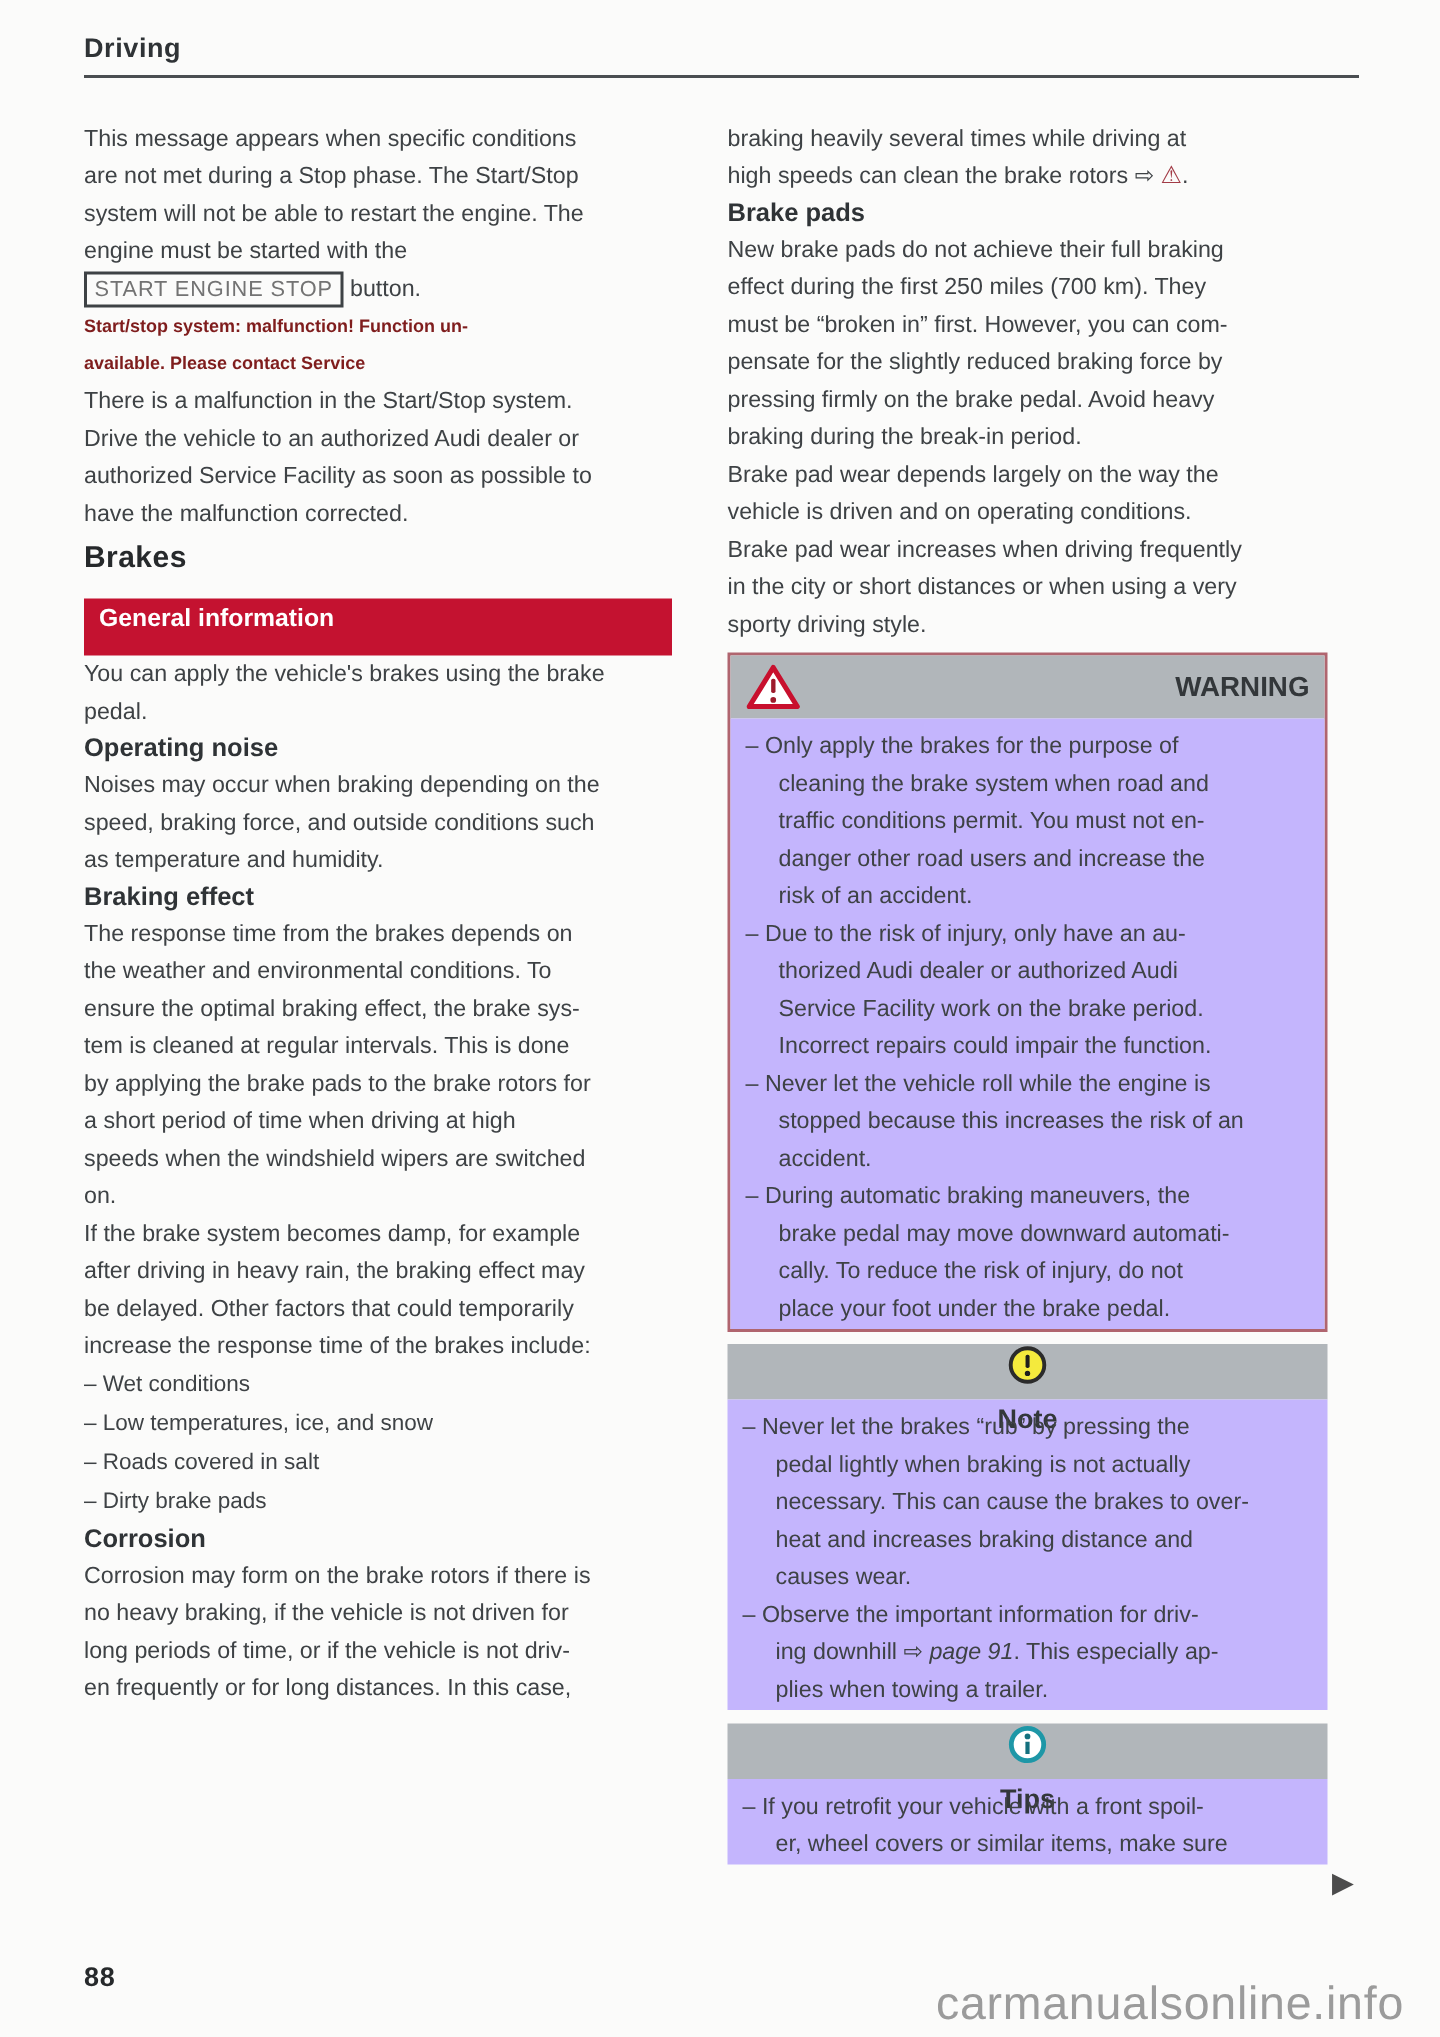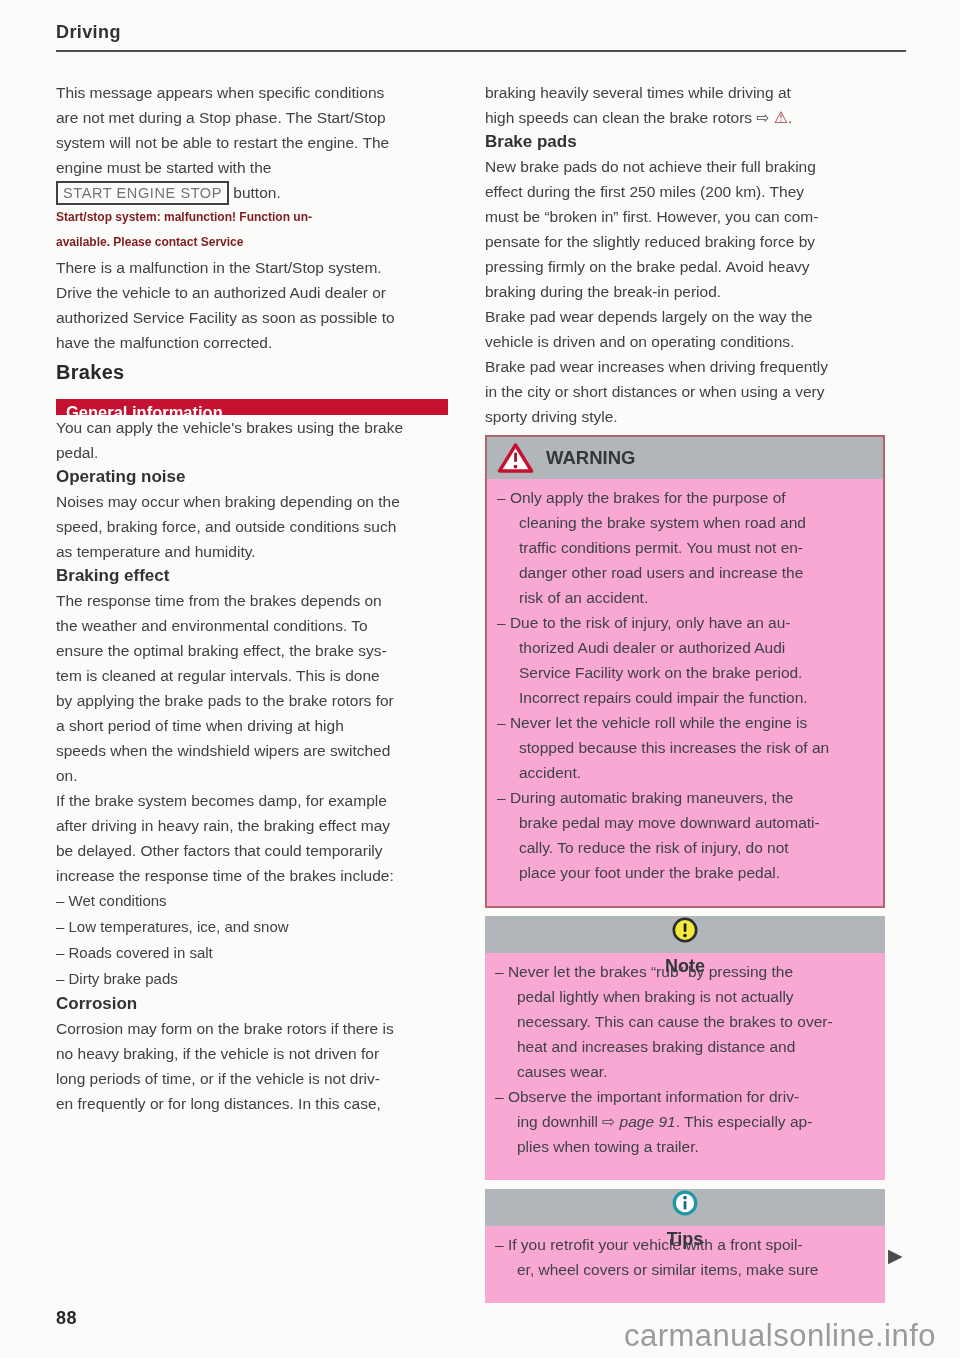--- a/index.html
+++ b/index.html
@@ -40,44 +40,44 @@
     font-size:12px; line-height:25px; font-weight:bold; color:#7f1d1d;
   }
   .subheading {
     margin:0; font-size:17px; line-height:24px; font-weight:bold; color:#2f3336;
   }
   .section-title {
     margin:0; font-size:20px; line-height:34px; font-weight:bold; color:#26292b;
     letter-spacing:.3px;
   }
   .red-banner {
-    width:382px; height:16px; line-height:27px;
+    width:382px; height:38px; line-height:27px;
     background:#c41230; color:#ffffff;
     font-size:16.5px; font-weight:bold; padding-left:10px;
   }
   .kbd-button {
     display:inline-block; border:2px solid #3e4245; padding:0 5px;
     font-size:14.5px; letter-spacing:.6px; line-height:20px; color:#737373;
   }
   ul.dash-list { list-style:none; margin:0; padding:0; }
   ul.dash-list li {
     font-size:15px; line-height:26px; white-space:pre-line;
   }
 
   .info-box { width:400px; }
   .warning-border { border:2px solid #b0656f; width:396px; }
   .box-header {
     background:#b1b6ba; display:flex; align-items:center;
     padding:0 10px; gap:12px;
-    font-weight:bold; color:#33373a;
+    font-weight:bold; color:#33373a;justify-content:space-between;
   }
   .box-header.tall { height:42px; font-size:18.5px; }
   .box-header.short { height:37px; font-size:18px;flex-direction:column; }
   .box-body {
-    background:#f9a8d4; padding:6px 8px 21px 10px;
+    background:#c4b5fd; padding:6px 8px 1px 10px;
   }
   ul.box-list { list-style:none; margin:0; padding:0; }
   ul.box-list li {
     padding-left:22px; text-indent:-22px; white-space:pre-line;
     font-size:15.5px; line-height:25px; color:#3e4245;
   }
   .arrow-sym { color:#3e4245; }
   .warn-sym { color:#a23b46; font-size:16px; }
   .page-ref { font-style:italic; }
 
@@ -165,21 +165,21 @@
   </div>
 
   <div class="col col-right">
 
     <p class="body-text"><span>braking heavily several times while driving at
 high speeds can clean the brake rotors </span><span class="arrow-sym">⇨ </span><span class="warn-sym">⚠</span><span>.</span></p>
 
     <h3 class="subheading mt15">Brake pads</h3>
 
     <p class="body-text mt11">New brake pads do not achieve their full braking
-effect during the first 250 miles (200 km). They
+effect during the first 250 miles (700 km). They
 must be “broken in” first. However, you can com-
 pensate for the slightly reduced braking force by
 pressing firmly on the brake pedal. Avoid heavy
 braking during the break-in period.</p>
 
     <p class="body-text mt12">Brake pad wear depends largely on the way the
 vehicle is driven and on operating conditions.
 Brake pad wear increases when driving frequently
 in the city or short distances or when using a very
 sporty driving style.</p>

